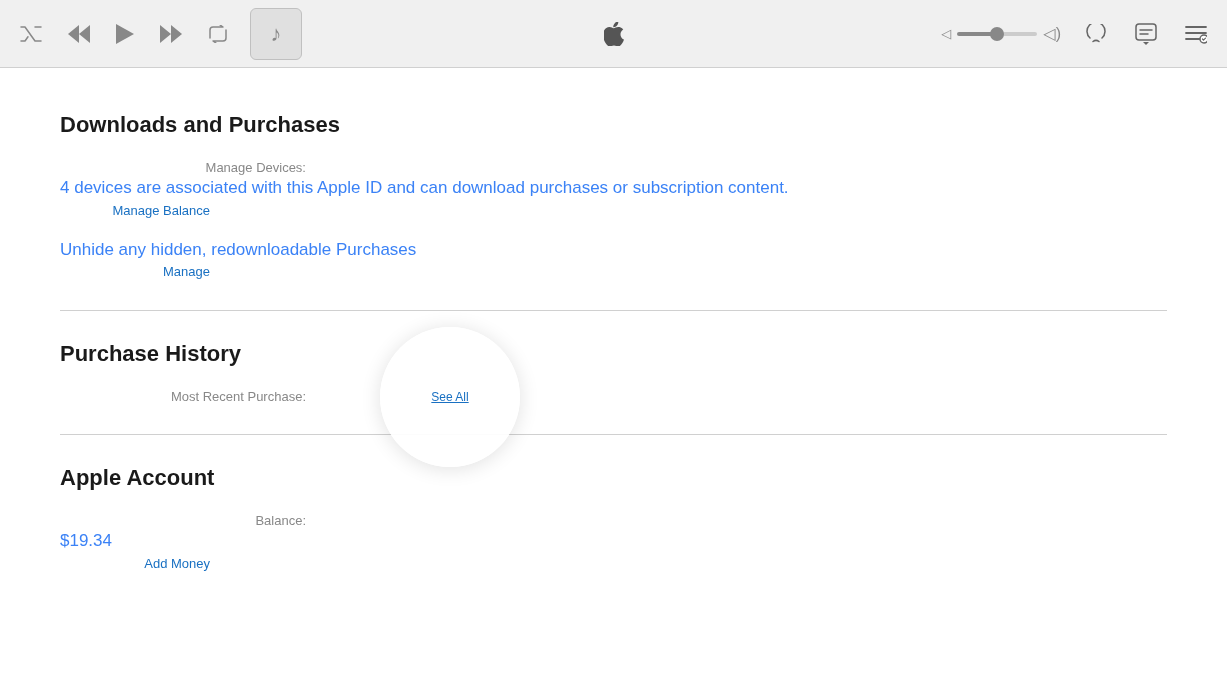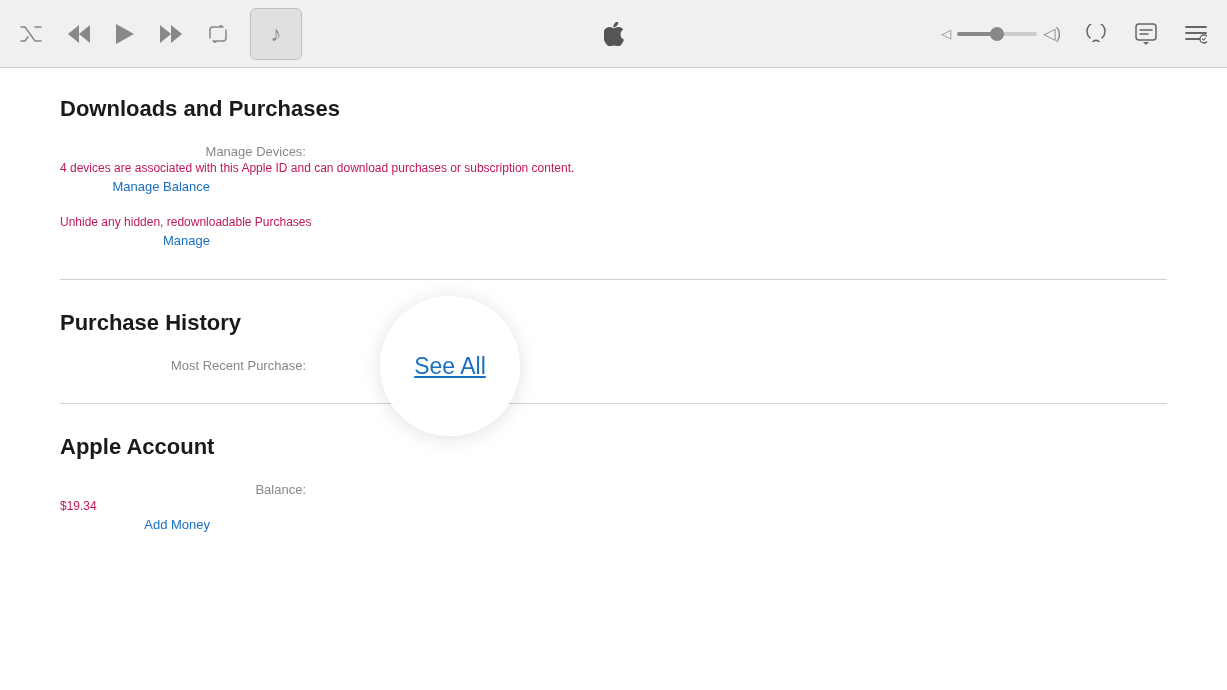--- a/index.html
+++ b/index.html
@@ -117,21 +117,21 @@
       color: #666;
       font-size: 20px;
       display: flex;
       align-items: center;
       justify-content: center;
       padding: 4px;
     }
 
     
     .main-content {
-      padding: 28px 60px;
+      padding: 44px 60px;
     }
 
     
     .section {
       margin-bottom: 30px;
     }
 
     .section-title {
       font-size: 22px;
       font-weight: 600;
@@ -158,22 +158,22 @@
       width: 260px;
       min-width: 260px;
       color: #888;
       font-size: 13px;
       padding-top: 2px;
       padding-right: 14px;
     }
 
     .row-value {
       flex: 1;
-      font-size: 12px;
-      color: #be185d;
+      font-size: 17px;
+      color: #3b82f6;
       line-height: 1.5;
     }
 
     .row-action {
       margin-left: 20px;
       min-width: 130px;
       text-align: right;
     }
 
     .action-link {
@@ -303,21 +303,21 @@
   <div class="section-divider"></div>
 
   <div class="section">
     <h2 class="section-title">Purchase History</h2>
 
     <div class="purchase-history-row">
       <div class="row-label">Most Recent Purchase:</div>
       <div class="row-action" style="position:relative;">
 
         <div style="position:absolute; right:-50px; top:-60px; width:140px; height:140px; background:rgba(255,255,255,0.92); border-radius:50%; box-shadow:0 2px 20px rgba(0,0,0,0.12); display:flex; align-items:center; justify-content:center; z-index:10;">
-          <button class="see-all-link" style="color:#1970c2;font-size:23px;text-decoration:underline;background:none;border:none;cursor:pointer;">See All</button>
+          <button class="see-all-link" style="color:#1970c2;font-size:12px;text-decoration:underline;background:none;border:none;cursor:pointer;">See All</button>
         </div>
       </div>
     </div>
   </div>
 
   <div class="section-divider"></div>
 
   <div class="section">
     <h2 class="section-title">Apple Account</h2>
 

